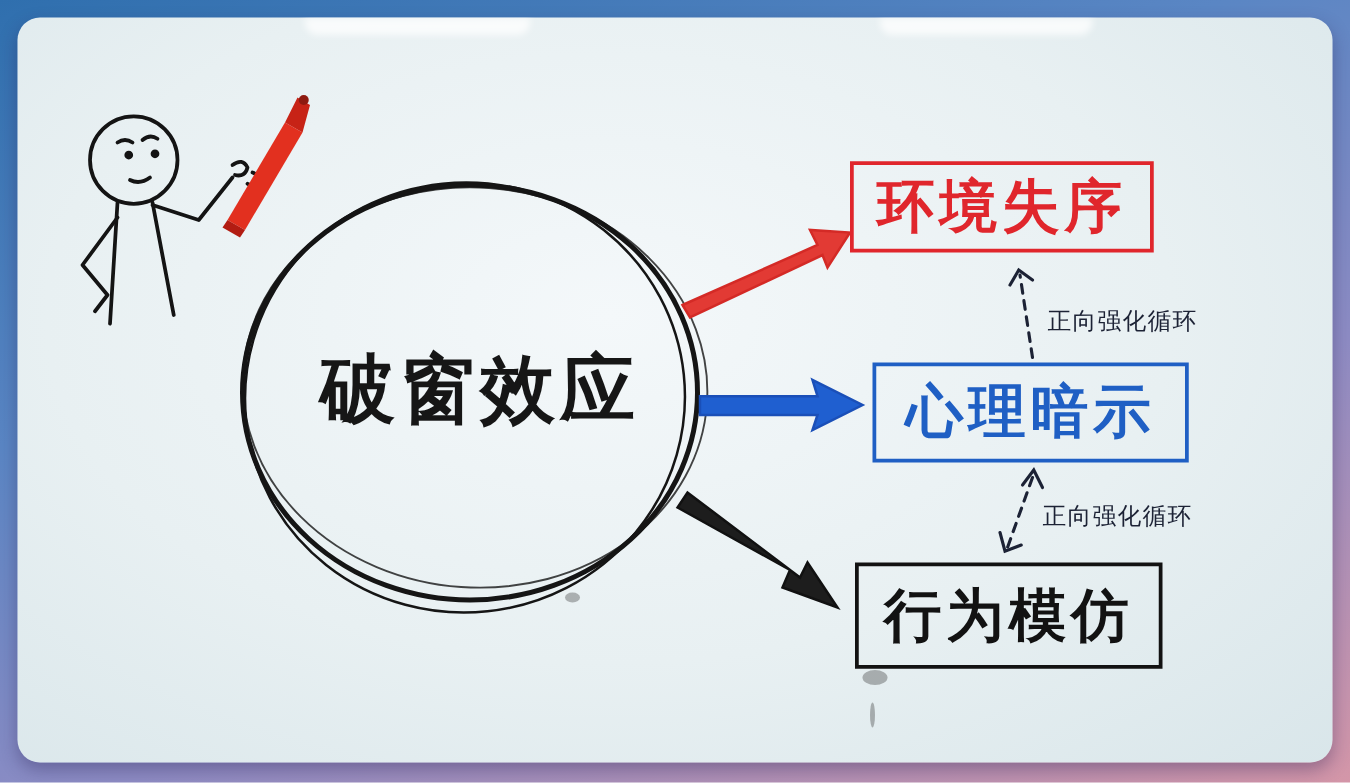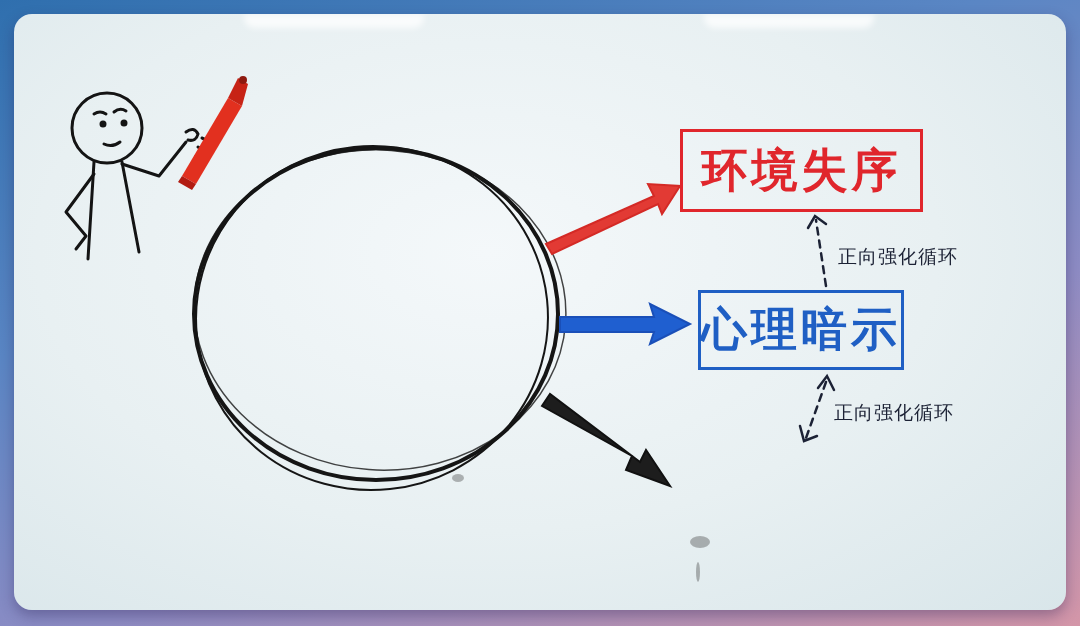--- a/index.html
+++ b/index.html
@@ -33,22 +33,22 @@
     left: 190px; top: 258px; width: 360px; text-align: center;
     font-size: 60px; font-weight: bold; color: #161616;
     letter-spacing: 4px;
   }
   .box {
     position: absolute;
     display: flex; align-items: center; justify-content: center;
     font-size: 46px; font-weight: bold;
     letter-spacing: 4px;
   }
-  .box-env { left: 666px; top: 115px; width: 243px; height: 83px; border: 3px solid; text-align: center; }
-  .box-psy { left: 684px; top: 276px; width: 206px; height: 80px; border: 3px solid; font-family: Liberation Serif, serif; }
+  .box-env { left: 666px; top: 115px; width: 243px; height: 73px; border: 3px solid; text-align: center; }
+  .box-psy { left: 684px; top: 276px; width: 253px; height: 80px; border: 3px solid; font-family: Liberation Serif, serif; }
   .box-beh { left: 670px; top: 436px; width: 246px; height: 85px; border: 3px solid; }
   .loop-label { font-size: 19px; color: #1c2235; font-weight: normal; letter-spacing: 1px; }
   .loop-1 { left: 824px; top: 230px; }
   .loop-2 { left: 820px; top: 386px; }
 </style>
 </head>
 <body>
 
 <div class="board">
   <div class="glare" style="left:230px;width:180px;"></div>
@@ -111,25 +111,29 @@
       <path d="M786 412 L790 427 L803 422"></path>
     </g>
 
     <g fill="#333" opacity="0.35">
       <ellipse cx="686" cy="528" rx="10" ry="6"></ellipse>
       <ellipse cx="684" cy="558" rx="2" ry="10"></ellipse>
       <ellipse cx="444" cy="464" rx="6" ry="4"></ellipse>
     </g>
   </svg>
 
+  <div class="label center-title">破窗效应</div>
 
   <div class="box box-env" style="color:#e0262c;border-color:#e0262c;">
     <span>环境失序</span>
   </div>
 
   <div class="box box-psy" style="color:#1f5fc4;border-color:#1f5fc4;">
     <span>心理暗示</span>
   </div>
 
+  <div class="box box-beh" style="color:#121212;border-color:#121212;">
+    <span>行为模仿</span>
+  </div>
 
   <div class="label loop-label loop-1">正向强化循环</div>
   <div class="label loop-label loop-2">正向强化循环</div>
 </div>
 
 </body></html>

